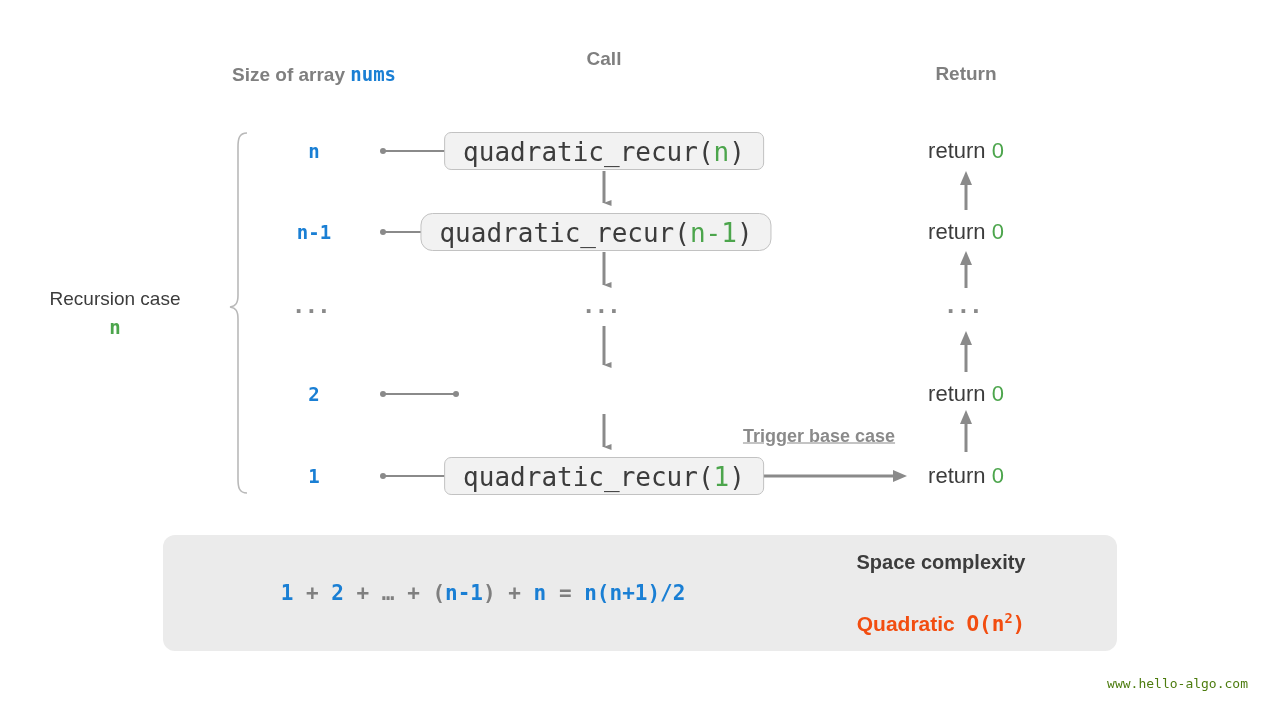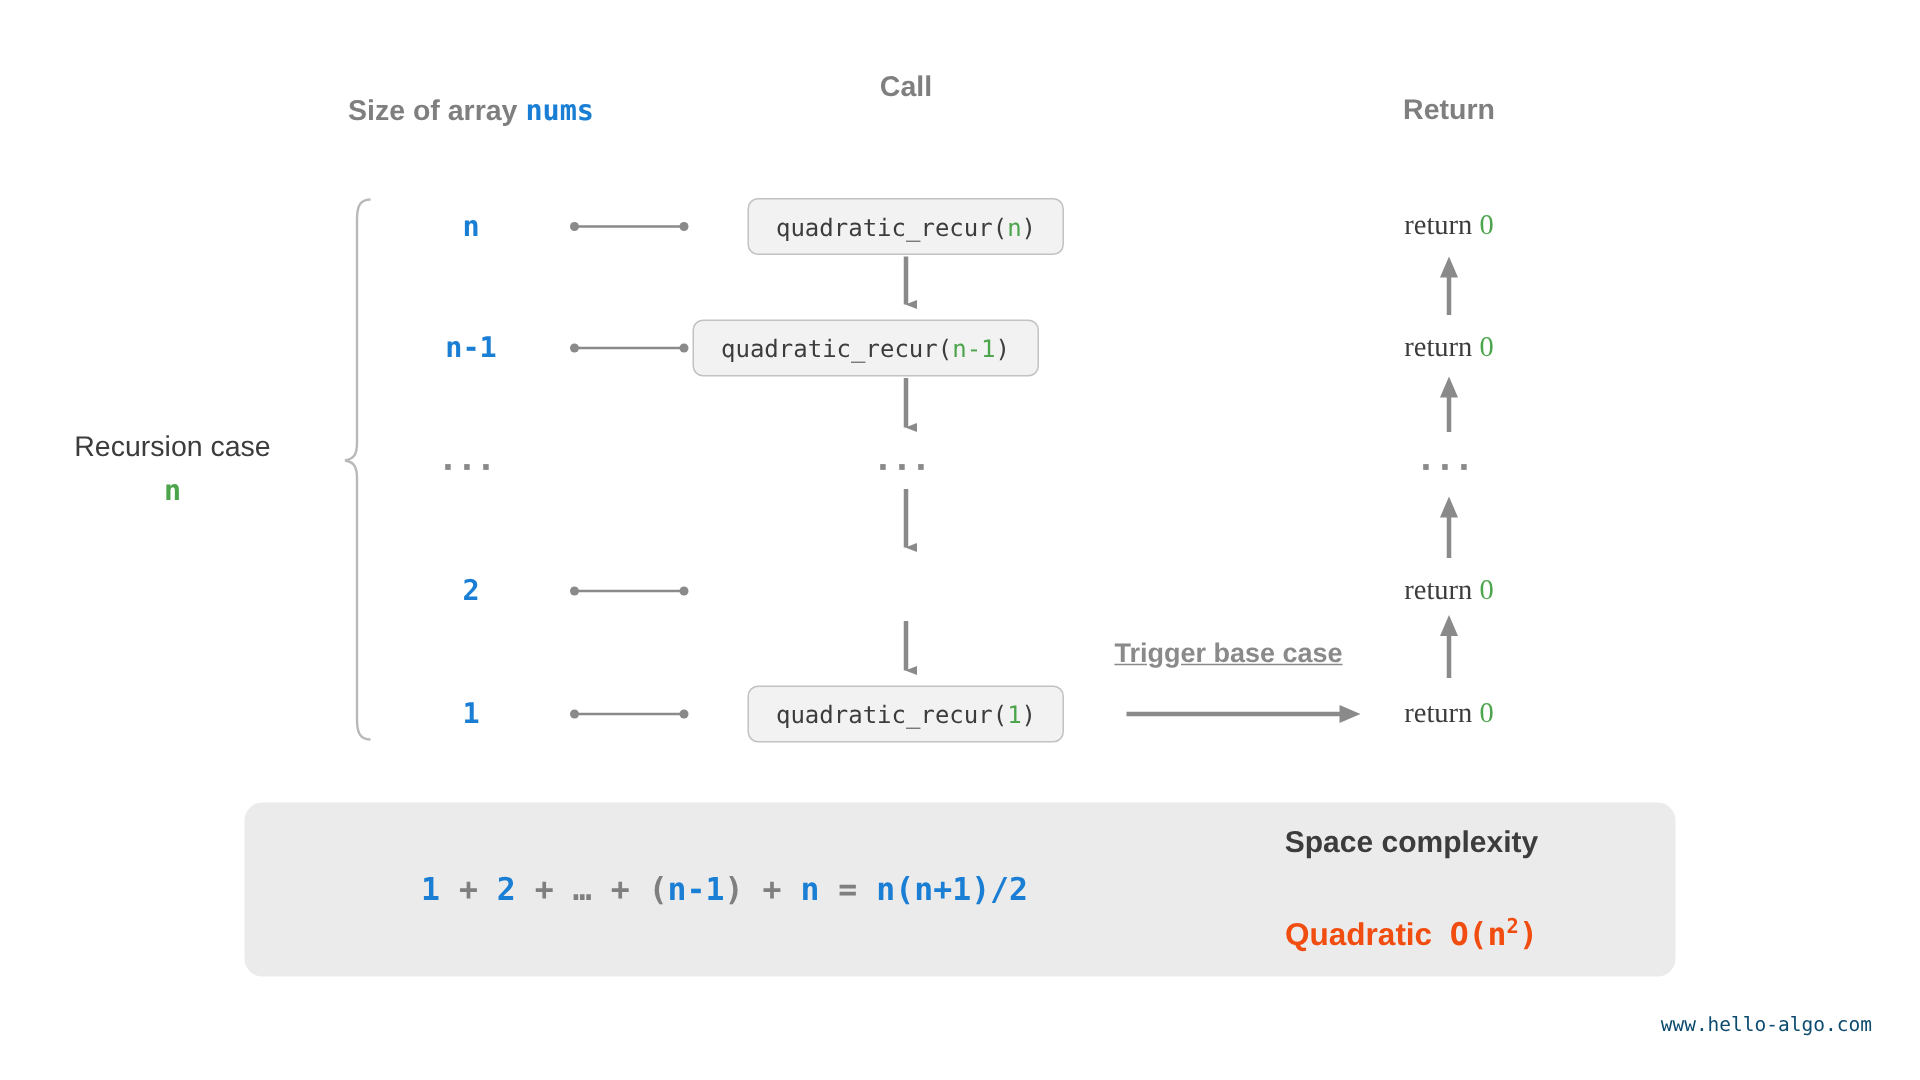--- a/index.html
+++ b/index.html
@@ -46,30 +46,30 @@
 
   
   .call-box{
     transform:translate(-50%,-50%);
     background:#f2f2f2;
     border:1.5px solid #c2c2c2;
     border-radius:7px;
     height:38px;line-height:38px;
     padding:0 18px;
     font-family:"DejaVu Sans Mono","Liberation Mono",monospace;
-    font-size:16px;color:#3c3c3c;
+    font-size:26px;color:#3c3c3c;
     white-space:nowrap;text-align:center;
     box-sizing:border-box;
   }
 
   
   .ret-label{
     transform:translate(-50%,-50%);
-    font-family:Liberation Serif, serif;
-    font-size:19px;color:#3c3c3c;white-space:nowrap;
+    font-family:Liberation Sans, sans-serif;
+    font-size:22px;color:#3c3c3c;white-space:nowrap;
   }
 
   
   .dots{
     transform:translate(-50%,-50%);
     font-size:26px;font-weight:bold;color:#8a8a8a;
     letter-spacing:4px;white-space:nowrap;line-height:1;
   }
 
   
@@ -100,21 +100,21 @@
   .panel-rt-value{
     font-size:21px;font-weight:bold;color:#f24d10;white-space:nowrap;
     font-family:"Liberation Sans",sans-serif;
   }
   .panel-rt-value .om{font-family:"DejaVu Sans Mono","Liberation Mono",monospace;}
   sup{font-size:0.65em;vertical-align:super;}
 
   
   .watermark{
     font-family:"DejaVu Sans Mono","Liberation Mono",monospace;
-    font-size:13px;color:#0c4a6e;white-space:nowrap;
+    font-size:13px;color:#4d7c0f;white-space:nowrap;
     transform:translateX(-100%);
   }
   svg{overflow:visible;}
 </style>
 </head>
 <body>
 
 <div class="canvas">
 
   <svg class="abs" width="1280" height="720" style="left:0;top:0;">
@@ -200,21 +200,21 @@
 
   <div class="abs size-label" style="left:314px;top:151px;">n</div>
   <div class="abs size-label" style="left:314px;top:232px;">n-1</div>
   <div class="abs dots" style="left:314px;top:311px;">···</div>
   <div class="abs size-label" style="left:314px;top:394px;">2</div>
   <div class="abs size-label" style="left:314px;top:476px;">1</div>
 
   <div class="abs call-box" style="left:604px;top:151px;">
     <span>quadratic_recur(</span><span class="green">n</span><span>)</span>
   </div>
-  <div class="abs call-box" style="left:577px;top:232px;">
+  <div class="abs call-box" style="left:596px;top:232px;border-radius:12px;">
     <span>quadratic_recur(</span><span class="green">n-1</span><span>)</span>
   </div>
   <div class="abs dots" style="left:604px;top:311px;">···</div>
   <div class="abs call-box" style="left:604px;top:476px;">
     <span>quadratic_recur(</span><span class="green">1</span><span>)</span>
   </div>
 
   <div class="abs ret-label" style="left:966px;top:151px;">
     <span>return </span><span class="green">0</span>
   </div>

